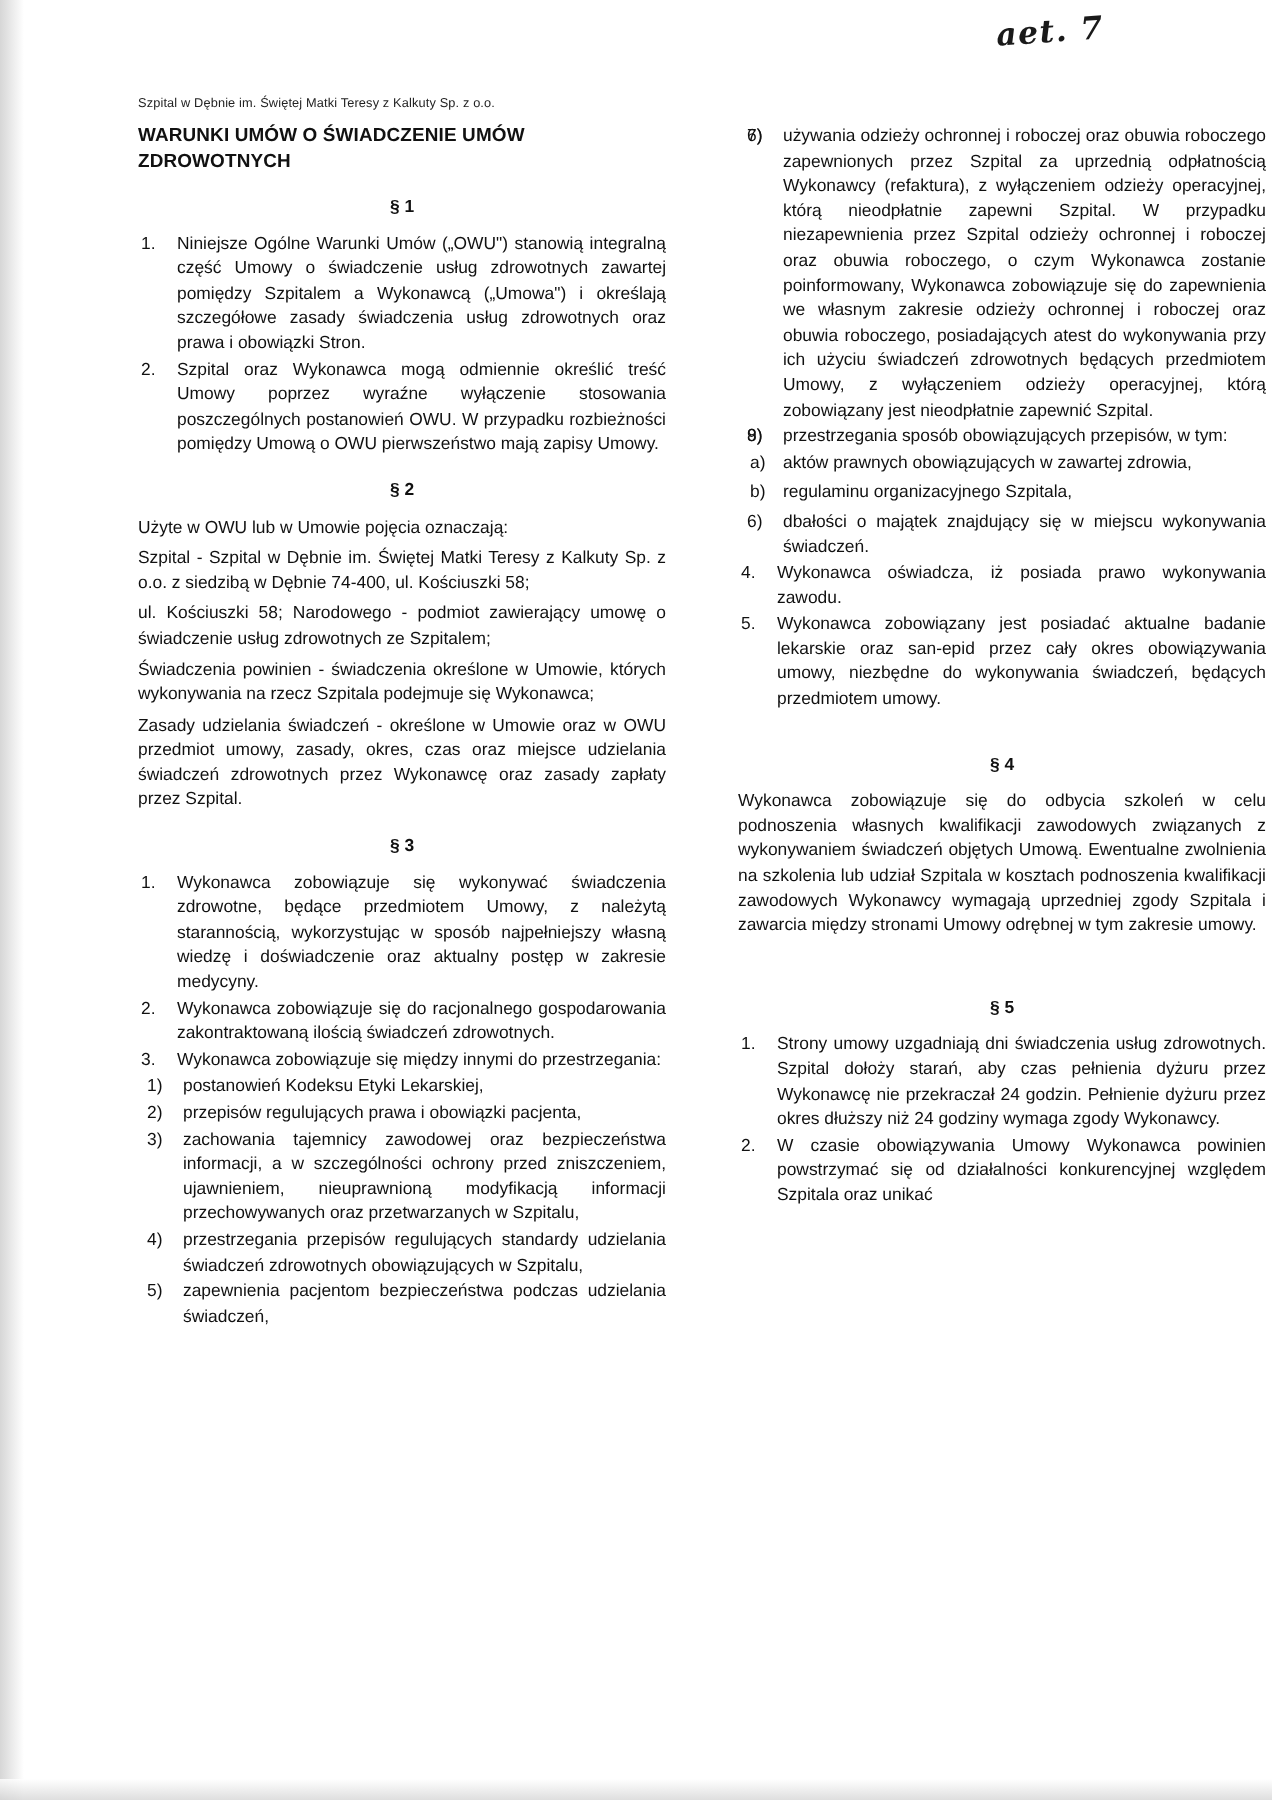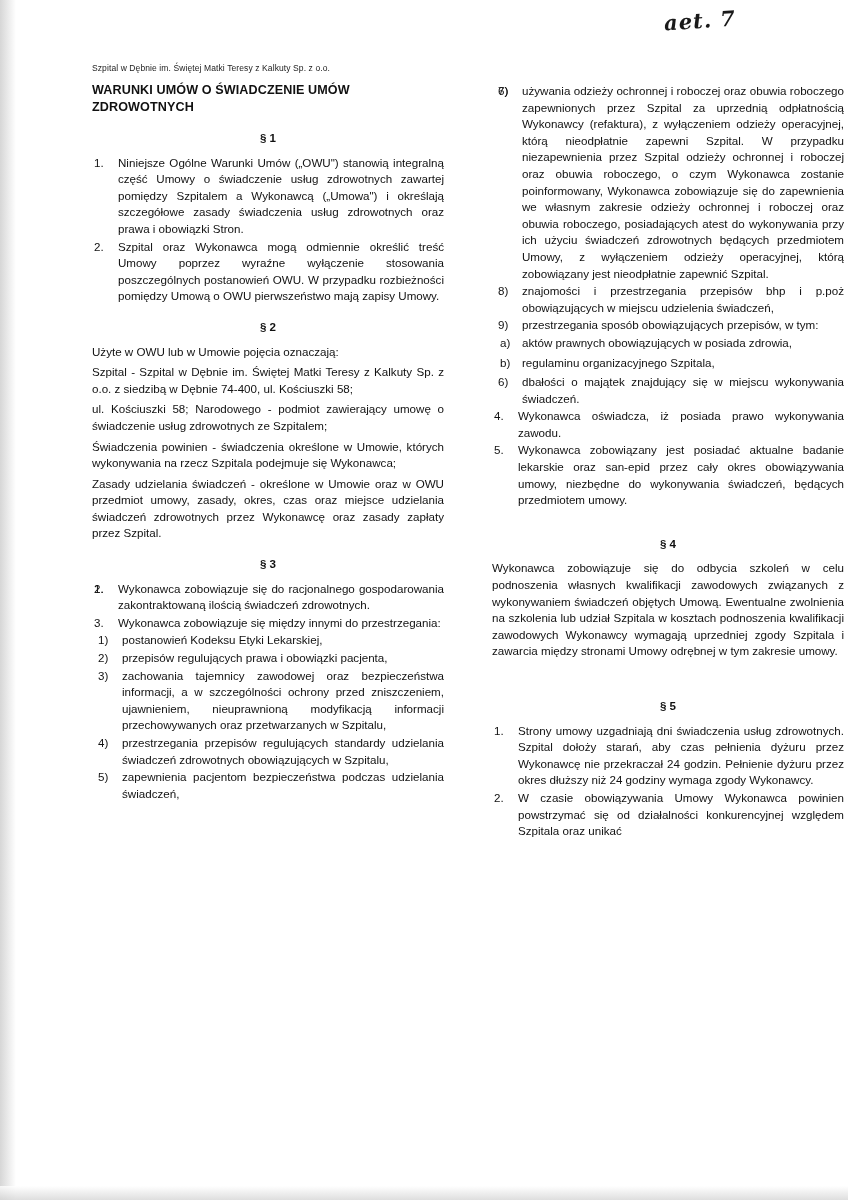--- a/index.html
+++ b/index.html
@@ -187,46 +187,46 @@
         <b>Świadczenia powinien</b><span> - </span><span>świadczenia określone w Umowie, których wykonywania na rzecz Szpitala podejmuje się Wykonawca;</span>
       </p>
 
       <p class="plain">
         <b>Zasady udzielania świadczeń</b><span> - </span><span>określone w Umowie oraz w OWU przedmiot umowy, zasady, okres, czas oraz miejsce udzielania świadczeń zdrowotnych przez Wykonawcę oraz zasady zapłaty przez Szpital.</span>
       </p>
 
       <div class="section-mark">§ 3</div>
 
       <ol class="num">
-        <li><span class="mk">1.</span></li>
+        <li><span class="mk">1.</span><span>Wykonawca zobowiązuje się wykonywać świadczenia zdrowotne, będące przedmiotem Umowy, z należytą starannością, wykorzystując w sposób najpełniejszy własną wiedzę i doświadczenie oraz aktualny postęp w zakresie medycyny.</span></li>
         <li><span class="mk">2.</span><span>Wykonawca zobowiązuje się do racjonalnego gospodarowania zakontraktowaną ilością świadczeń zdrowotnych.</span></li>
         <li><span class="mk">3.</span><span>Wykonawca zobowiązuje się między innymi do przestrzegania:</span></li>
       </ol>
 
       <ol class="paren sub-indent">
         <li><span class="mk">1)</span><span>postanowień Kodeksu Etyki Lekarskiej,</span></li>
         <li><span class="mk">2)</span><span>przepisów regulujących prawa i obowiązki pacjenta,</span></li>
         <li><span class="mk">3)</span><span>zachowania tajemnicy zawodowej oraz bezpieczeństwa informacji, a w szczególności ochrony przed zniszczeniem, ujawnieniem, nieuprawnioną modyfikacją informacji przechowywanych oraz przetwarzanych w Szpitalu,</span></li>
         <li><span class="mk">4)</span><span>przestrzegania przepisów regulujących standardy udzielania świadczeń zdrowotnych obowiązujących w Szpitalu,</span></li>
         <li><span class="mk">5)</span><span>zapewnienia pacjentom bezpieczeństwa podczas udzielania świadczeń,</span></li>
       </ol>
 
     </div>
 
     <div class="col col-right">
 
       <ol class="paren">
         <li><span class="mk">6)</span></li>
         <li><span class="mk">7)</span><span>używania odzieży ochronnej i roboczej oraz obuwia roboczego zapewnionych przez Szpital za uprzednią odpłatnością Wykonawcy (refaktura), z wyłączeniem odzieży operacyjnej, którą nieodpłatnie zapewni Szpital. W przypadku niezapewnienia przez Szpital odzieży ochronnej i roboczej oraz obuwia roboczego, o czym Wykonawca zostanie poinformowany, Wykonawca zobowiązuje się do zapewnienia we własnym zakresie odzieży ochronnej i roboczej oraz obuwia roboczego, posiadających atest do wykonywania przy ich użyciu świadczeń zdrowotnych będących przedmiotem Umowy, z wyłączeniem odzieży operacyjnej, którą zobowiązany jest nieodpłatnie zapewnić Szpital.</span></li>
-        <li><span class="mk">8)</span><span>znajomości i przestrzegania przepisów bhp i p.poż obowiązujących w miejscu udzielenia świadczeń,</span></li>
+        <li><span class="mk">8)</span></li>
         <li><span class="mk">9)</span><span>przestrzegania sposób obowiązujących przepisów, w tym:</span></li>
       </ol>
 
       <ol class="letters">
-        <li><span class="mk">a)</span><span>aktów prawnych obowiązujących w posiada zdrowia,</span></li>
+        <li><span class="mk">a)</span><span>aktów prawnych obowiązujących w zawartej zdrowia,</span></li>
         <li><span class="mk">b)</span><span>regulaminu organizacyjnego Szpitala,</span></li>
       </ol>
 
       <ol class="paren">
         <li><span class="mk">6)</span><span>dbałości o majątek znajdujący się w miejscu wykonywania świadczeń.</span></li>
       </ol>
 
       <ol class="num">
         <li><span class="mk">4.</span><span>Wykonawca oświadcza, iż posiada prawo wykonywania zawodu.</span></li>
         <li><span class="mk">5.</span><span>Wykonawca zobowiązany jest posiadać aktualne badanie lekarskie oraz san-epid przez cały okres obowiązywania umowy, niezbędne do wykonywania świadczeń, będących przedmiotem umowy.</span></li>

